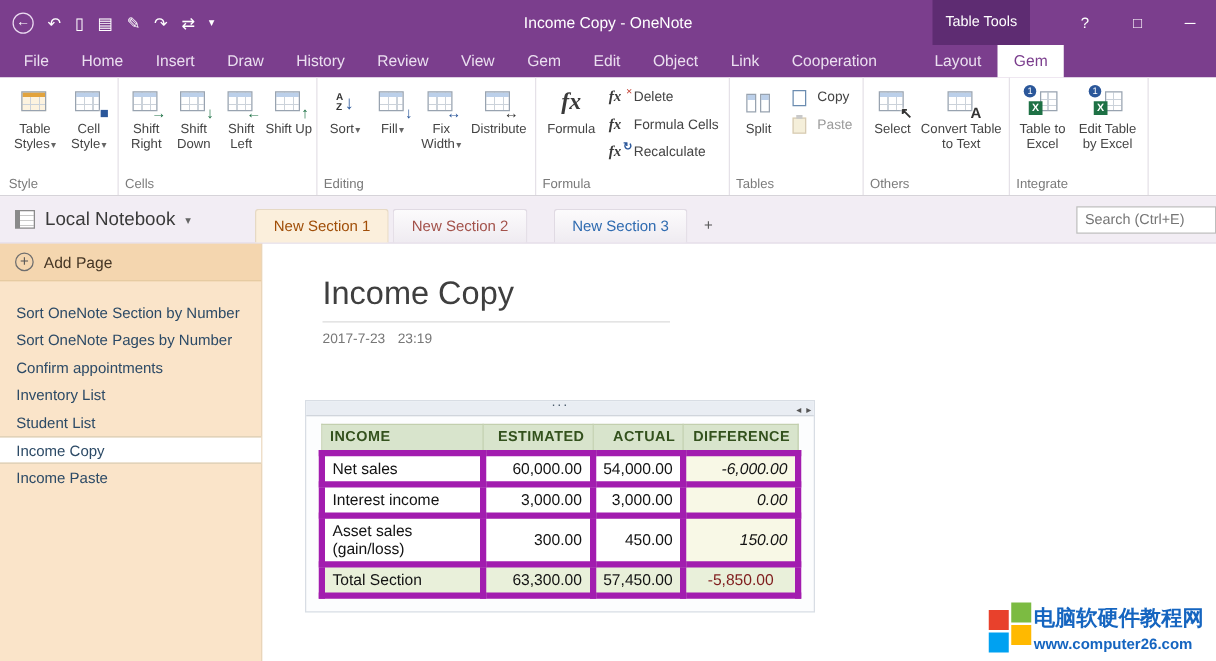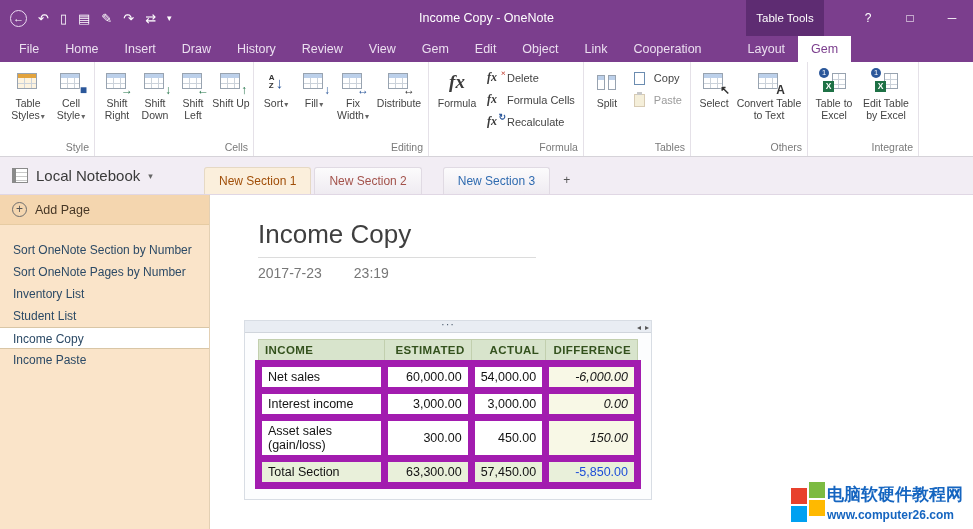--- a/index.html
+++ b/index.html
@@ -20,21 +20,21 @@
   
   .tabrow { height:26px; background:#7B3E8D; display:flex; align-items:flex-end; color:#EBDFF0; font-size:12.5px; padding-left:6px; }
   .tab { padding:0 13px; height:26px; line-height:26px; white-space:nowrap; }
   .tab.active { background:#fff; color:#7B3E8D; }
   .ctx-tabs { margin-left:20px; display:flex; }
 
   
   .ribbon { height:95px; background:#fff; border-bottom:1px solid #D6D3D9; display:flex; padding-left:2px; }
   .rgroup { display:flex; flex-direction:column; border-right:1px solid #E5E1E8; padding:1px 3px 0; }
   .rgroup-content { flex:1; display:flex; align-items:flex-start; }
-  .rgroup-label { text-align:right; font-size:10.5px; color:#7A7A7A; padding:1px 2px 3px; }
+  .rgroup-label { text-align:left; font-size:10.5px; color:#7A7A7A; padding:1px 2px 3px; }
   .bigbtn { display:flex; flex-direction:column; align-items:center; padding-top:4px; height:76px; cursor:default; }
   .bigbtn .bicon { height:30px; display:flex; align-items:center; justify-content:center; }
   .blabel { font-size:10.5px; line-height:12px; text-align:center; color:#444; }
   .caret { font-size:8px; color:#666; margin-left:1px; }
   .smallstack { display:flex; flex-direction:column; padding:7px 2px 0; gap:7px; }
   .smallbtn { display:flex; align-items:center; gap:5px; font-size:11px; color:#444; padding:0 3px; white-space:nowrap; }
   .smallbtn.disabled { color:#9b9b9b; } .w40{width:40px} .w38{width:38px} .w50{width:50px} .w52{width:52px} .w70{width:70px} .w58{width:58px} .w46{width:46px}
 
   
   .icon-wrap { position:relative; width:26px; height:24px; }
@@ -91,36 +91,36 @@
   .sidebar { width:210px; background:#FAE4C9; border-right:1px solid #E3D0B4; display:flex; flex-direction:column; }
   .addpage { height:30px; background:#F4D6AF; border-bottom:1px solid #E6CBA2; display:flex; align-items:center; gap:8px; padding:0 12px; font-size:12.5px; color:#463726; }
   .i-addcircle { width:15px; height:15px; border:1.5px solid #6E6E6E; border-radius:50%; color:#555; font-size:12px; line-height:12px; text-align:center; }
   .pagelist { padding-top:14px; display:flex; flex-direction:column; }
   .pageitem { height:22px; line-height:22px; padding-left:13px; font-size:12px; color:#2C4A66; white-space:nowrap; }
   .pageitem.selected { background:#fff; border-top:1px solid #D9C6A6; border-bottom:1px solid #D9C6A6; }
 
   .main { flex:1; background:#fff; position:relative; }
   .page-title { margin:24px 0 0 48px; font-size:26px; color:#3F3F3F; }
   .title-rule { margin:7px 0 0 48px; width:278px; height:1px; background:#DCDCDC; }
-  .meta { margin:7px 0 0 48px; font-size:14px; color:#777; display:flex; gap:32px; }
+  .meta { margin:7px 0 0 48px; font-size:11px; color:#777; display:flex; gap:10px; }
 
   
   .tframe { position:absolute; left:34px; top:125px; width:408px; border:1px solid #D8DDE4; background:#FCFDFE; }
   .tframe-bar { height:12px; background:#E9EDF3; border-bottom:1px solid #D0D5DC; position:relative; }
   .tframe-dots { position:absolute; left:0; right:0; top:-3px; text-align:center; font-size:11px; color:#4A5A6A; letter-spacing:1px; }
   .tframe-arrows { position:absolute; right:2px; top:0; height:12px; display:flex; align-items:center; gap:4px; font-size:8px; color:#555; }
 
   table.ntable { margin:6px 10px 10px; border-collapse:collapse; font-size:12.5px; }
   .ntable th { background:#D8E4CC; color:#33511D; font-weight:700; font-size:11.5px; letter-spacing:.4px; padding:4px 6px; border:1px solid #C2CFAE; text-align:right; }
   .ntable th.first { text-align:left; }
-  .ntable td { padding:3px 6px; height:17px; color:#131313; background:#fff; border:7px solid #a21caf; }
+  .ntable td { padding:3px 6px; height:17px; color:#131313; background:#fff; border:5px solid #a21caf; }
   .ntable td.num { text-align:right; }
   .ntable td.diff { background:#F8F8E6;font-style:italic; }
   .ntable tr.total td { background:#E9F0DA; }
-  .ntable tr.total td.neg { color:#1d4ed8; }
+  .ntable tr.total td.neg { color:#7f1d1d;text-align:center; }
 
   
   .watermark { position:absolute; right:10px; bottom:6px; display:flex; align-items:center; }
   .mslogo { position:relative; width:36px; height:42px; }
   .sq { position:absolute; width:16px; height:16px; }
   .sq.red   { left:0;  top:7px;  background:#E8412C; }
   .sq.green { left:18px; top:1px; background:#7CBB42; }
   .sq.blue  { left:0;  top:25px; background:#00A1F1; }
   .sq.yellow{ left:18px; top:19px; background:#FFB900; }
   .wm-text { display:flex; flex-direction:column; }
@@ -386,32 +386,34 @@
     <span class="i-notebook"></span>
     <span class="nb-name">Local Notebook</span>
     <span class="nb-caret">▾</span>
   </div>
   <div class="sections">
     <span class="stab active">New Section 1</span>
     <span class="stab s2">New Section 2</span>
     <span class="stab s3">New Section 3</span>
     <span class="stab add">+</span>
   </div>
+  <input class="searchbox" placeholder="Search (Ctrl+E)" style="">
 </div>
 
 <div class="workspace">
 
   <div class="sidebar">
     <div class="addpage">
       <span class="i-addcircle">+</span>
       <span>Add Page</span>
     </div>
     <div class="pagelist">
       <div class="pageitem">Sort OneNote Section by Number</div>
       <div class="pageitem">Sort OneNote Pages by Number</div>
+      <div class="pageitem">Confirm appointments</div>
       <div class="pageitem">Inventory List</div>
       <div class="pageitem">Student List</div>
       <div class="pageitem selected">Income Copy</div>
       <div class="pageitem">Income Paste</div>
     </div>
   </div>
 
   <div class="main">
     <div class="page-title">Income Copy</div>
     <div class="title-rule"></div>

